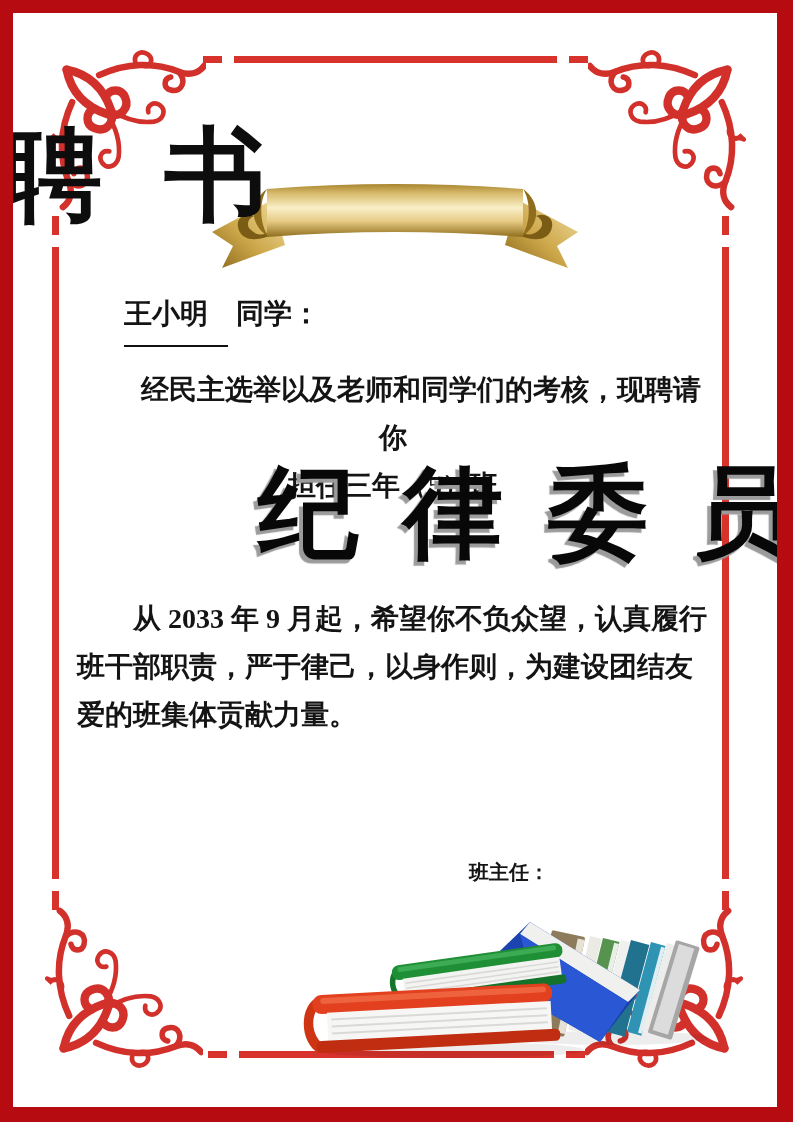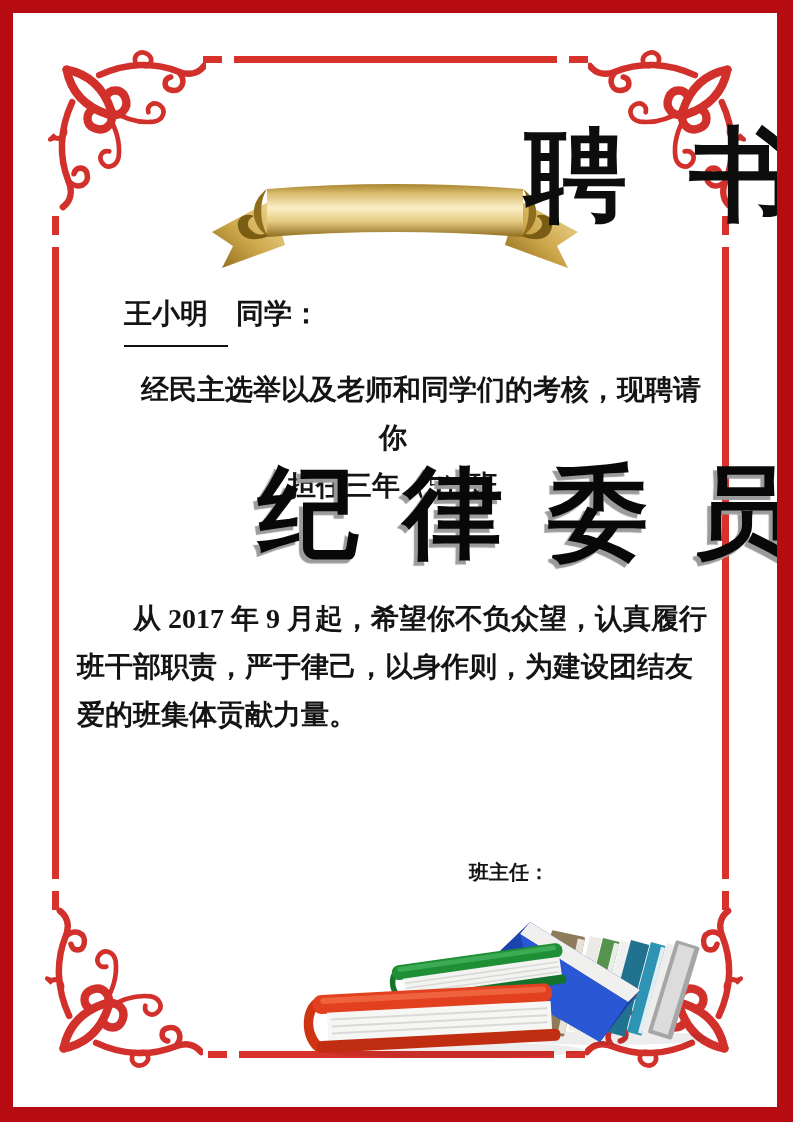--- a/index.html
+++ b/index.html
@@ -30,21 +30,21 @@
   .side-right  { left:722px; top:216px; height:694px; }
   
   .corner { position:absolute; width:158px; height:164px; z-index:2; }
   .corner-tl { left:48px;  top:48px; }
   .corner-tr { left:588px; top:48px;  transform:scaleX(-1); }
   .corner-bl { left:45px;  top:906px; transform:scaleY(-1); }
   .corner-br { left:585px; top:906px; transform:scale(-1,-1); }
   
   .doc-title {
     position:absolute; left:0; right:0; top:124px; z-index:3;
-    text-align:right; font-family:"Liberation Sans", sans-serif;
+    text-align:left; font-family:"Liberation Sans", sans-serif;
     font-size:102px; font-weight:900; line-height:1; color:#0d0d0d;
     word-spacing:30px; letter-spacing:2px;
   }
   .ribbon { position:absolute; left:203px; top:180px; width:384px; height:95px; z-index:2; }
   
   .salutation { position:absolute; left:124px; top:295px; font-size:28px; font-weight:700; z-index:3; }
   .salutation .name { border-bottom:2.5px solid #111; padding-right:20px; padding-bottom:16px; margin-right:8px; }
   
   .para { position:absolute; left:77px; width:632px; font-size:28px; font-weight:700; line-height:48px; z-index:3; }
   .para-1 { top:366px;text-align:center; }
@@ -160,21 +160,21 @@
   </div>
 
   <div class="para para-1">
     <div class="indent">经民主选举以及老师和同学们的考核，现聘请你</div>
     <div>担任三年（5）班</div>
   </div>
 
   <div class="position-title">纪 律 委 员</div>
 
   <div class="para para-2">
-    <div class="indent">从 2017 年 9 月起，希望你不负众望，认真履行</div>
+    <div class="indent">从 2033 年 9 月起，希望你不负众望，认真履行</div>
     <div>班干部职责，严于律己，以身作则，为建设团结友</div>
     <div>爱的班集体贡献力量。</div>
   </div>
 
   <div class="footer-teacher">班主任：</div>
 
   <svg class="books" viewBox="0 0 415 148">
     <ellipse cx="150" cy="138" rx="135" ry="8" fill="#000" opacity="0.07"></ellipse>
     <ellipse cx="310" cy="126" rx="100" ry="7" fill="#000" opacity="0.07"></ellipse>
 

